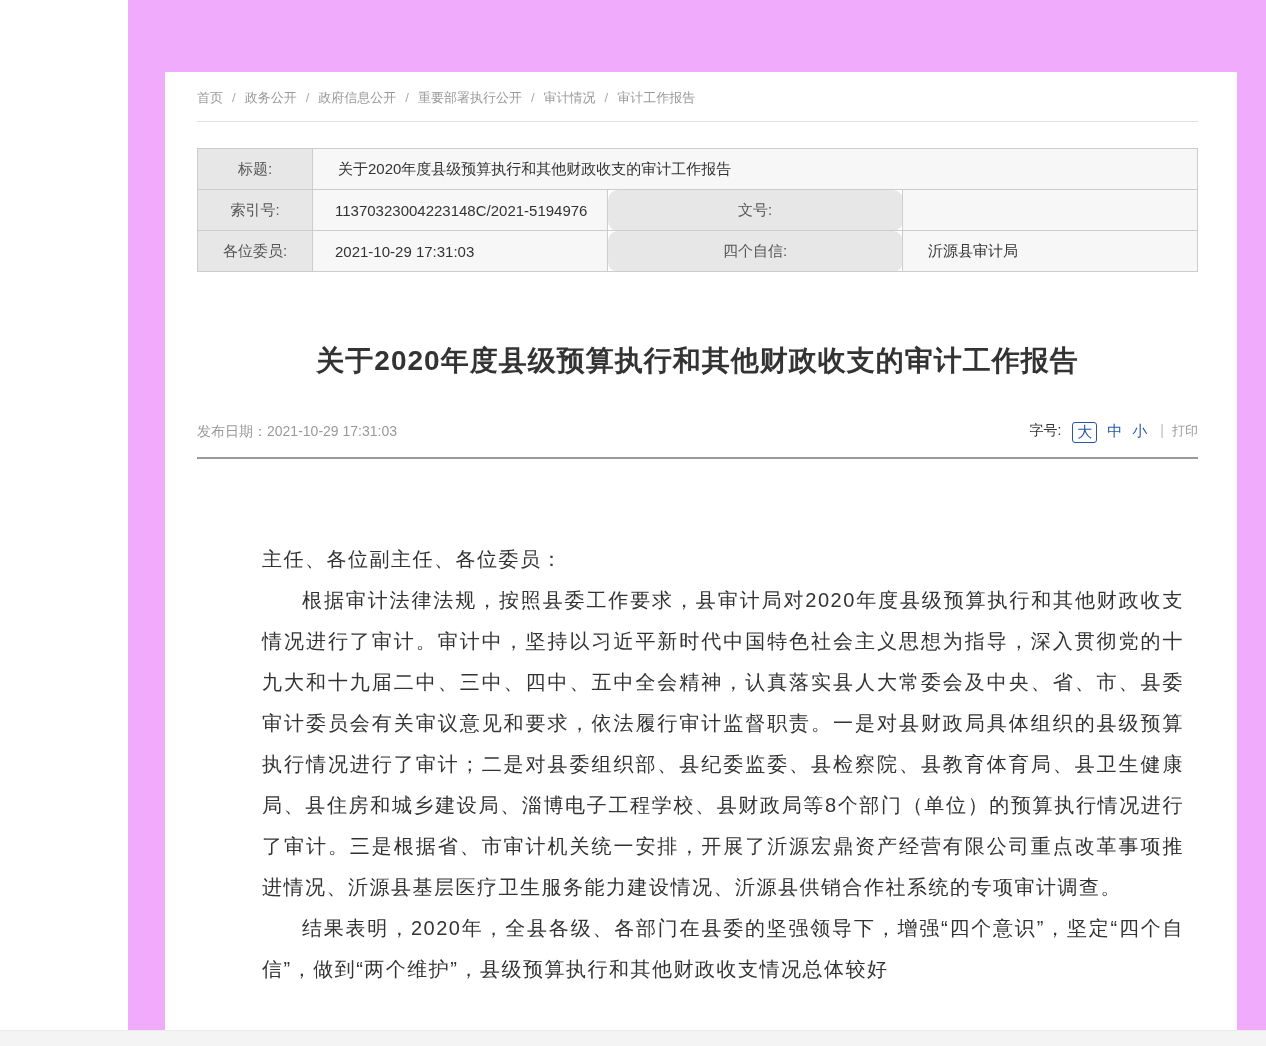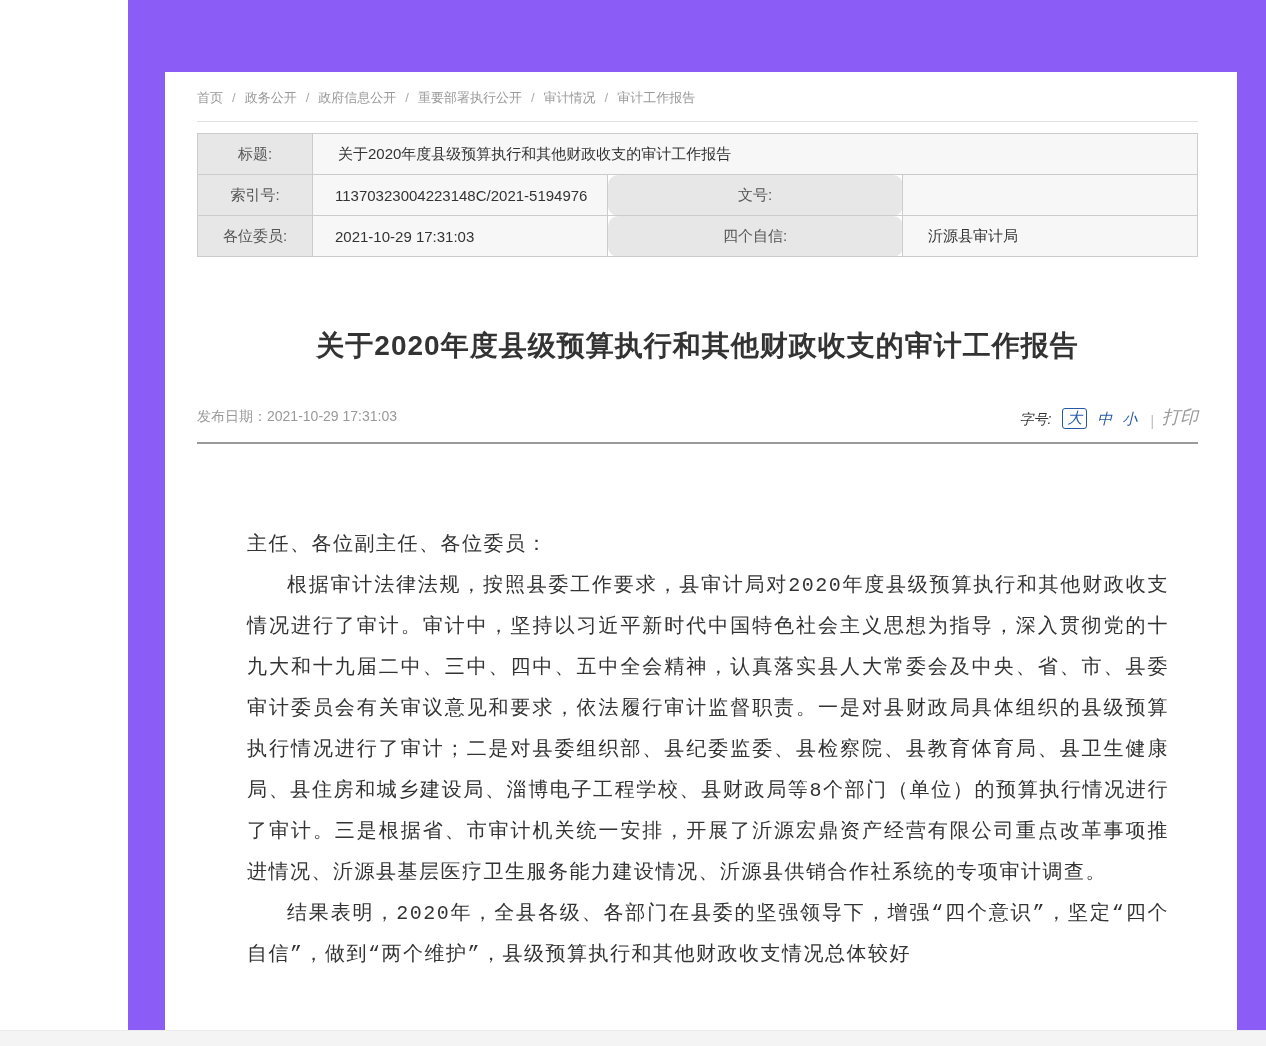--- a/index.html
+++ b/index.html
@@ -1,53 +1,53 @@
 <!DOCTYPE html>
 <html><head>
 <meta charset="utf-8">
 <style>
   * { box-sizing: border-box; margin: 0; padding: 0; }
   html, body { width: 1266px; height: 1046px; overflow: hidden; }
   body { font-family: "Liberation Sans", "DejaVu Sans", sans-serif; }
 
-  .page { position: relative; width: 1266px; height: 1046px; background: #8b5cf6; }
+  .page { position: relative; width: 1266px; height: 1046px; background: #f0abfc; }
   .left-strip { position: absolute; left: 0; top: 0; width: 128px; height: 1030px; background: #ffffff; }
   .footer-strip { position: absolute; left: 0; bottom: 0; width: 1266px; height: 16px; background: #f4f4f4; border-top: 1px solid #ebebeb; }
 
   .card { position: absolute; left: 165px; top: 72px; width: 1072px; height: 958px; background: #ffffff; overflow: hidden; }
   .inner { margin: 0 39px 0 32px; width: 1001px; }
 
   
   .breadcrumb { padding: 17px 0 14px 0; border-bottom: 1px solid #e0e0e0; font-size: 13px; color: #999; }
   .breadcrumb a { color: #999; text-decoration: none; cursor: pointer; }
   .breadcrumb .sep { margin: 0 9px; color: #aaa; }
 
   
-  table.meta { margin-top: 11px; border-collapse: collapse; width: 1001px; font-size: 15px; table-layout: fixed; }
+  table.meta { margin-top: 26px; border-collapse: collapse; width: 1001px; font-size: 15px; table-layout: fixed; }
   table.meta td { border: 1px solid #cccccc; height: 41px; }
   td.lbl { background: #e7e7e7; text-align: center; color: #555; }
   td.lbl.c1 { width: 115px; }
   td.lbl.c3 { width: 121px; border-radius: 10px; }
   td.val { background: #f7f7f7; padding-left: 25px; color: #333; }
   td.val.c2 { width: 560px; padding-left: 22px; }
   td.val.c4 { width: 205px; font-family: Liberation Serif, serif; }
 
   
   .art-title { margin-top: 70px; text-align: center; font-size: 28px; font-weight: bold; color: #333; letter-spacing: 1px; }
   .date-row { margin-top: 40px; display: flex; justify-content: space-between; align-items: center; font-size: 14px; color: #999; height: 24px; }
-  .fontsize { color: #333; font-size: 14px; display: flex; align-items: flex-end; font-style: italic; }
+  .fontsize { color: #333; font-size: 14px; display: flex; align-items: flex-start; }
   .fontsize .fs-label { color: #333; margin-right: 6px; }
   .fontsize .fs-opt { color: #2558a7; cursor: pointer; margin: 0 5px; font-size: 15px; }
   .fontsize .fs-opt.active { border: 1px solid #2558a7; border-radius: 3px; padding: 0 4px; }
   .fontsize .fs-div { color: #bbb; margin: 0 8px; }
-  .fontsize .print { color: #999; font-size: 18px; cursor: pointer; }
+  .fontsize .print { color: #999; font-size: 13px; cursor: pointer; }
   .divider { margin-top: 13px; height: 2px; background: #9a9a9a; width: 1001px; }
 
   
-  .art-body { margin: 80px 0 0 50px; width: 922px; font-family: Liberation Mono, monospace; font-size: 20px; line-height: 41px; color: #333; text-align: justify; letter-spacing: 1.5px; }
+  .art-body { margin: 80px 0 0 65px; width: 922px; font-family: Liberation Sans, sans-serif; font-size: 20px; line-height: 41px; color: #333; text-align: justify; letter-spacing: 1.5px; }
   .art-body p { margin: 0; }
   .art-body p.indent { text-indent: 2em; }
 </style>
 </head>
 <body>
 
 <div class="page">
   <div class="left-strip"></div>
 
   <div class="card">

